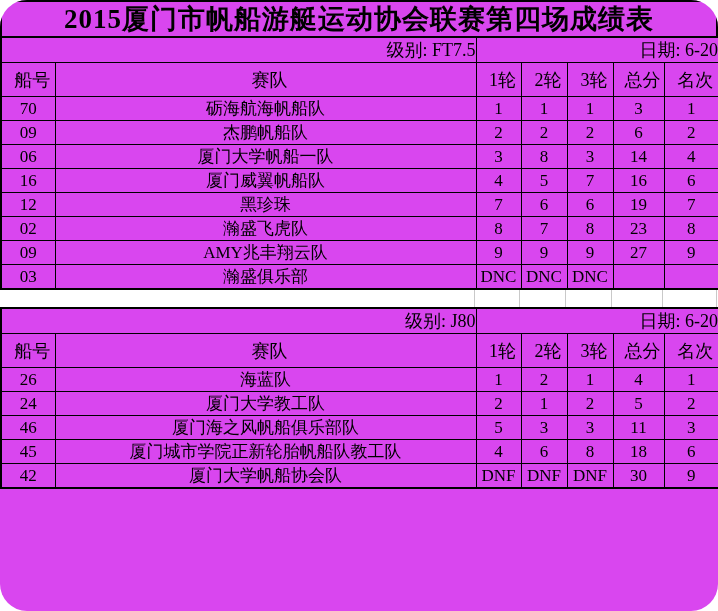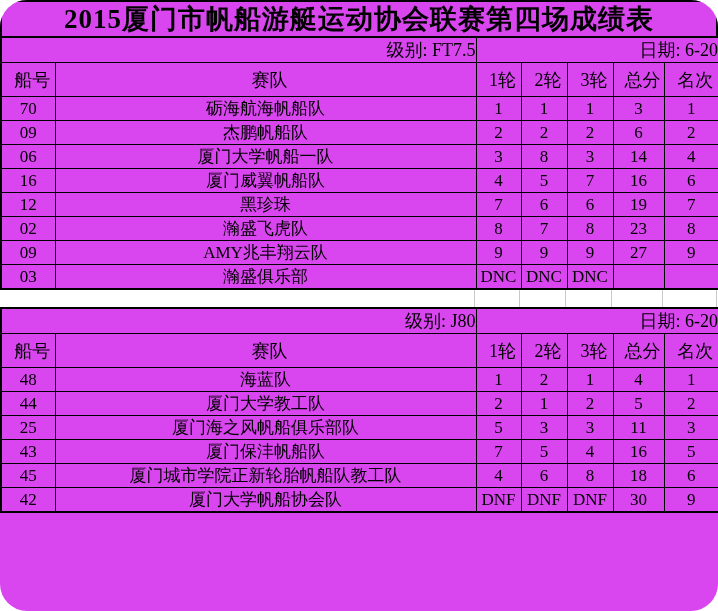--- a/index.html
+++ b/index.html
@@ -218,54 +218,45 @@
         <th>赛队</th>
         <th>1轮</th>
         <th>2轮</th>
         <th>3轮</th>
         <th>总分</th>
         <th>名次</th>
       </tr>
     </tbody>
     <tbody>
         <tr>
-          <td>48</td>
+          <td>26</td>
           <td class="team">海蓝队</td>
           <td>1</td>
           <td>2</td>
           <td>1</td>
           <td>4</td>
           <td>1</td>
         </tr>
         <tr>
-          <td>44</td>
+          <td>24</td>
           <td class="team">厦门大学教工队</td>
           <td>2</td>
           <td>1</td>
           <td>2</td>
           <td>5</td>
           <td>2</td>
         </tr>
         <tr>
-          <td>25</td>
+          <td>46</td>
           <td class="team">厦门海之风帆船俱乐部队</td>
           <td>5</td>
           <td>3</td>
           <td>3</td>
           <td>11</td>
           <td>3</td>
-        </tr>
-        <tr>
-          <td>43</td>
-          <td class="team">厦门保沣帆船队</td>
-          <td>7</td>
-          <td>5</td>
-          <td>4</td>
-          <td>16</td>
-          <td>5</td>
         </tr>
         <tr>
           <td>45</td>
           <td class="team">厦门城市学院正新轮胎帆船队教工队</td>
           <td>4</td>
           <td>6</td>
           <td>8</td>
           <td>18</td>
           <td>6</td>
         </tr>

